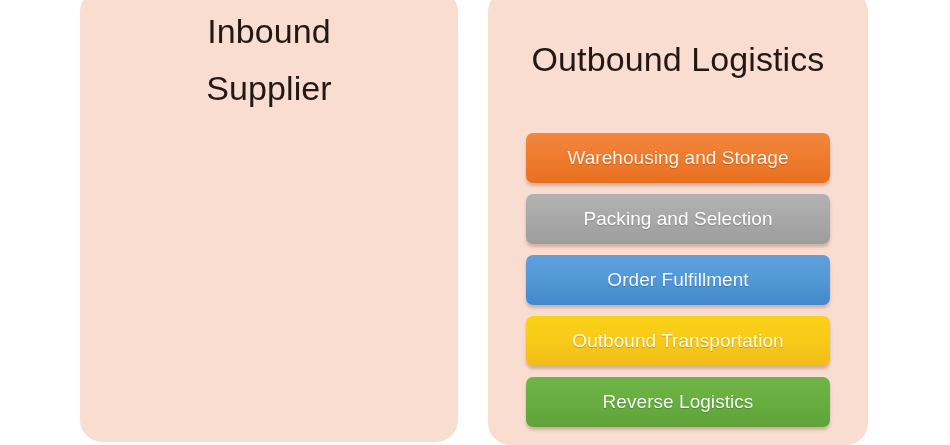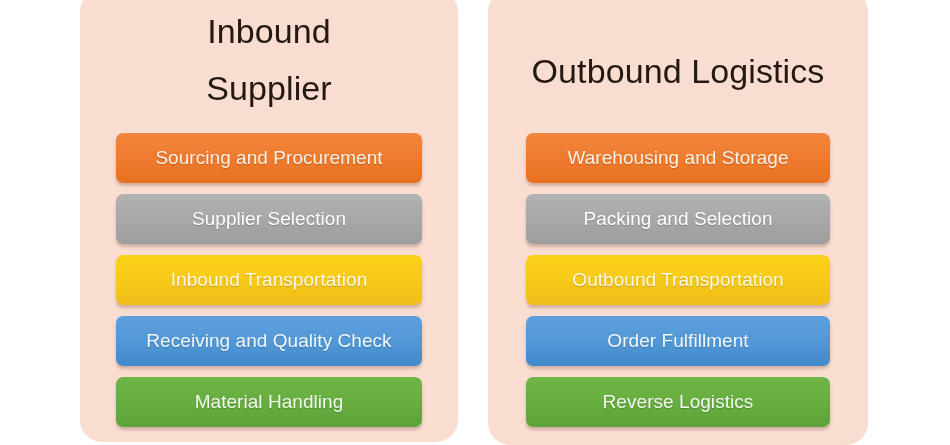--- a/index.html
+++ b/index.html
@@ -53,21 +53,21 @@
     font-size: 34px;
     font-weight: 400;
     line-height: 57px;
     letter-spacing: 0.1px;
   }
   .panel-inbound .panel-title {
     top: 13px;
     padding: 0 18px;
   }
   .panel-outbound .panel-title {
-    top: 53px;
+    top: 41px;
     padding: 0 10px;
     white-space: nowrap;
   }
 
   
   .bar-stack {
     position: absolute;
     left: 0;
     right: 0;
     top: 143px;
@@ -122,53 +122,36 @@
 </head>
 <body>
 
 <div class="canvas">
 
   <div class="panel panel-inbound">
     <div class="panel-title">
       <div>Inbound</div>
       <div>Supplier</div>
     </div>
-    <div class="bar-stack">
-      <div class="bar bar-orange">
-        <span>Sourcing and Procurement</span>
-      </div>
-      <div class="bar bar-gray">
-        <span>Supplier Selection</span>
-      </div>
-      <div class="bar bar-yellow">
-        <span>Inbound Transportation</span>
-      </div>
-      <div class="bar bar-blue">
-        <span>Receiving and Quality Check</span>
-      </div>
-      <div class="bar bar-green">
-        <span>Material Handling</span>
-      </div>
-    </div>
   </div>
 
   <div class="panel panel-outbound">
     <div class="panel-title">Outbound Logistics</div>
     <div class="bar-stack">
       <div class="bar bar-orange">
         <span>Warehousing and Storage</span>
       </div>
       <div class="bar bar-gray">
         <span>Packing and Selection</span>
       </div>
+      <div class="bar bar-blue">
+        <span>Order Fulfillment</span>
+      </div>
       <div class="bar bar-yellow">
         <span>Outbound Transportation</span>
-      </div>
-      <div class="bar bar-blue">
-        <span>Order Fulfillment</span>
       </div>
       <div class="bar bar-green">
         <span>Reverse Logistics</span>
       </div>
     </div>
   </div>
 
 </div>
 
 </body></html>

